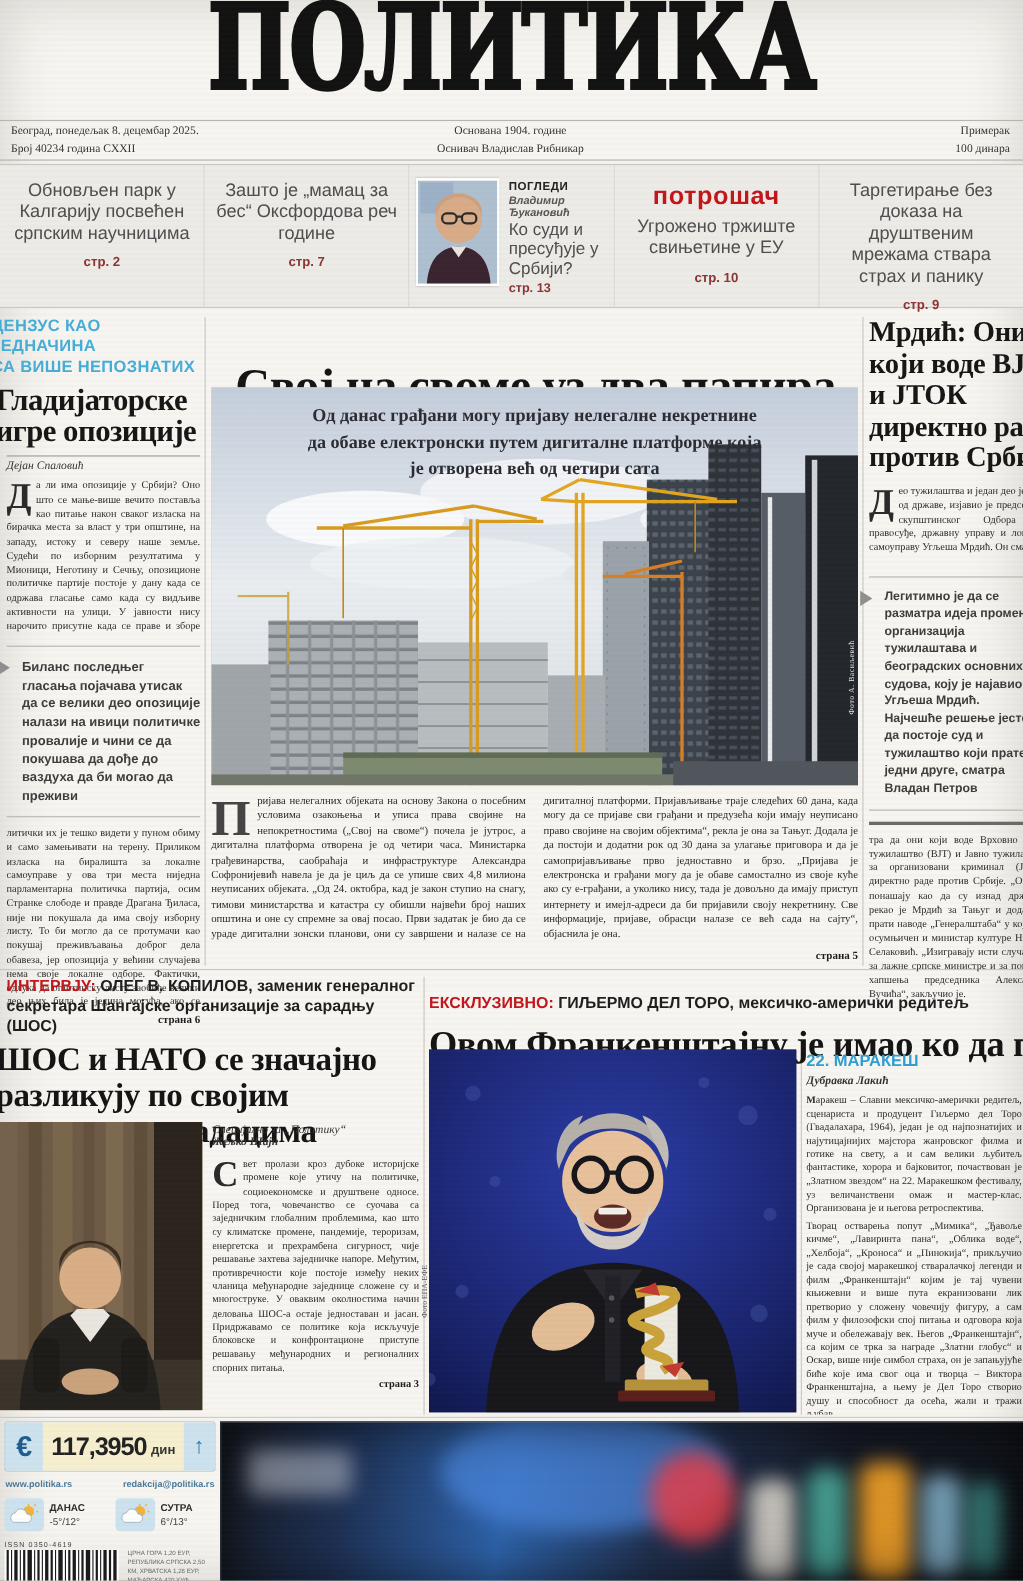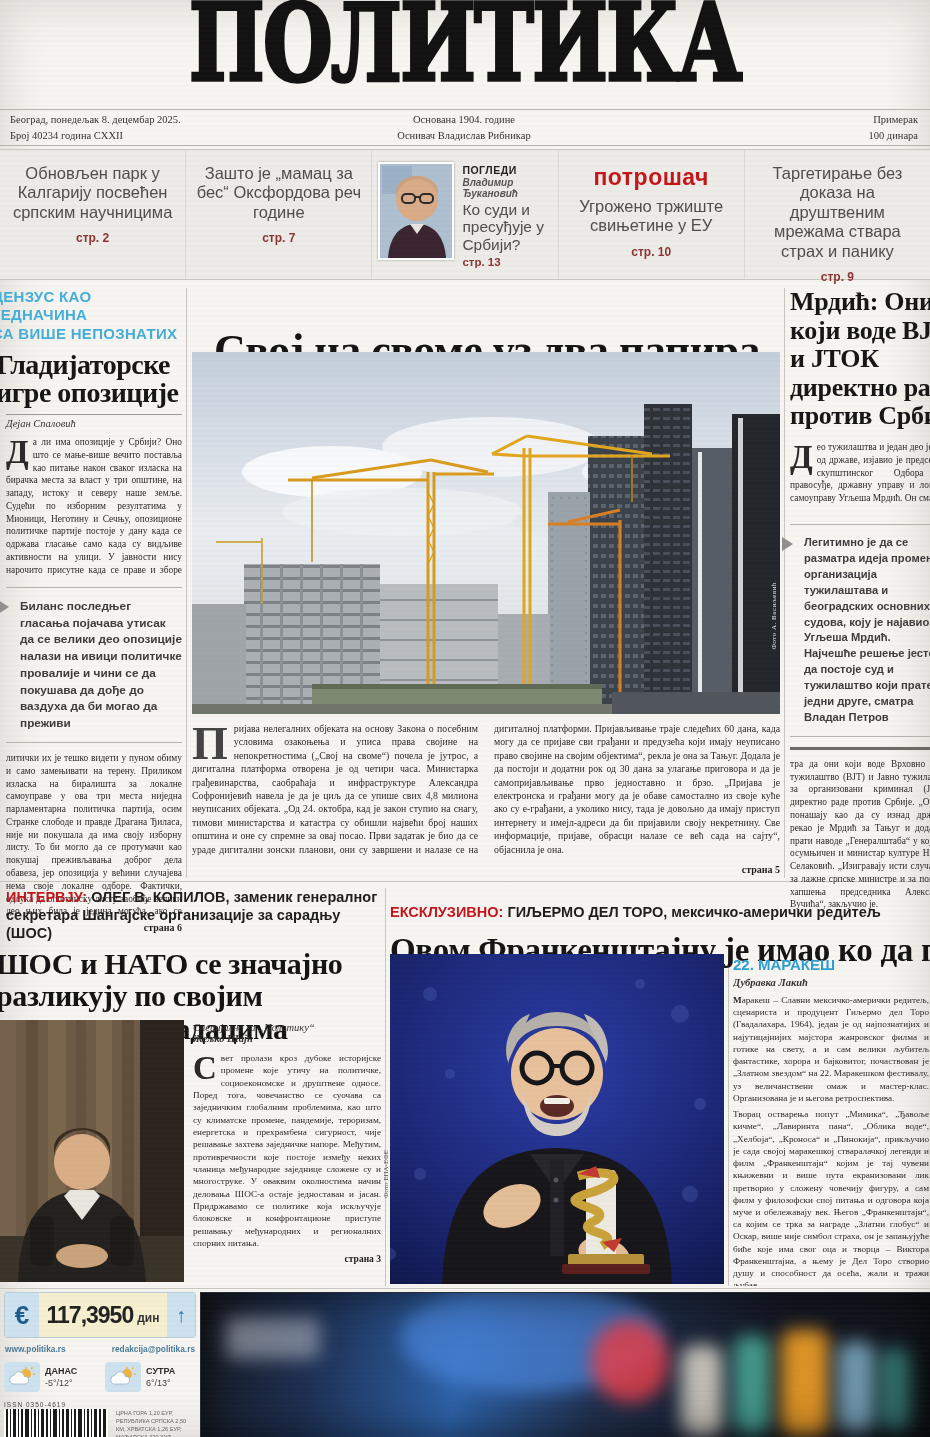--- a/index.html
+++ b/index.html
@@ -304,20 +304,21 @@
       <g stroke="#caa12e" stroke-width="2" fill="none" opacity=".8">
         <line x1="70" y1="186" x2="70" y2="252"></line>
           <line x1="70" y1="190" x2="24" y2="190"></line>
       </g>
 
       <rect x="120" y="336" width="290" height="26" fill="#7d8a6f"></rect>
       <rect x="120" y="332" width="290" height="5" fill="#5f6b54"></rect>
       <rect x="0" y="352" width="588" height="10" fill="#6f7569"></rect>
       <rect x="420" y="340" width="168" height="22" fill="#50565c"></rect>
     </svg>
+    <div class="lede">Од данас грађани могу пријаву нелегалне некретнине да обаве електронски путем дигиталне платформе која је отворена већ од четири сата</div>
     <div class="vcaption">Фото А. Васиљевић</div>
   </figure>
 
   <div class="ma-body">Пријава нелегалних објеката на основу Закона о посебним условима озакоњења и уписа права својине на непокретностима („Свој на своме“) почела је јутрос, а дигитална платформа отворена је од четири часа. Министарка грађевинарства, саобраћаја и инфраструктуре Александра Софронијевић навела је да је циљ да се упише свих 4,8 милиона неуписаних објеката. „Од 24. октобра, кад је закон ступио на снагу, тимови министарства и катастра су обишли највећи број наших општина и оне су спремне за овај посао. Први задатак је био да се ураде дигитални зонски планови, они су завршени и налазе се на дигиталној платформи. Пријављивање траје следећих 60 дана, када могу да се пријаве сви грађани и предузећа који имају неуписано право својине на својим објектима“, рекла је она за Тањуг. Додала је да постоји и додатни рок од 30 дана за улагање приговора и да је самопријављивање прво једноставно и брзо. „Пријава је електронска и грађани могу да је обаве самостално из своје куће ако су е-грађани, а уколико нису, тада је довољно да имају приступ интернету и имејл-адреси да би пријавили своју некретнину. Све информације, пријаве, обрасци налазе се већ сада на сајту“, објаснила је она.</div>
   <div class="ma-pageref">страна 5</div>
 
   <article class="ra">
     <h2>Мрдић: Они који воде ВЈТ и ЈТОК директно раде против Србије</h2>
     <div class="body-sm dc" style="height:74px;width:162px;">Део тужилаштва и један део је отет од државе, изјавио је председник скупштинског Одбора за правосуђе, државну управу и локалну самоуправу Угљеша Мрдић. Он сма-</div>
     <div class="pullquote">

